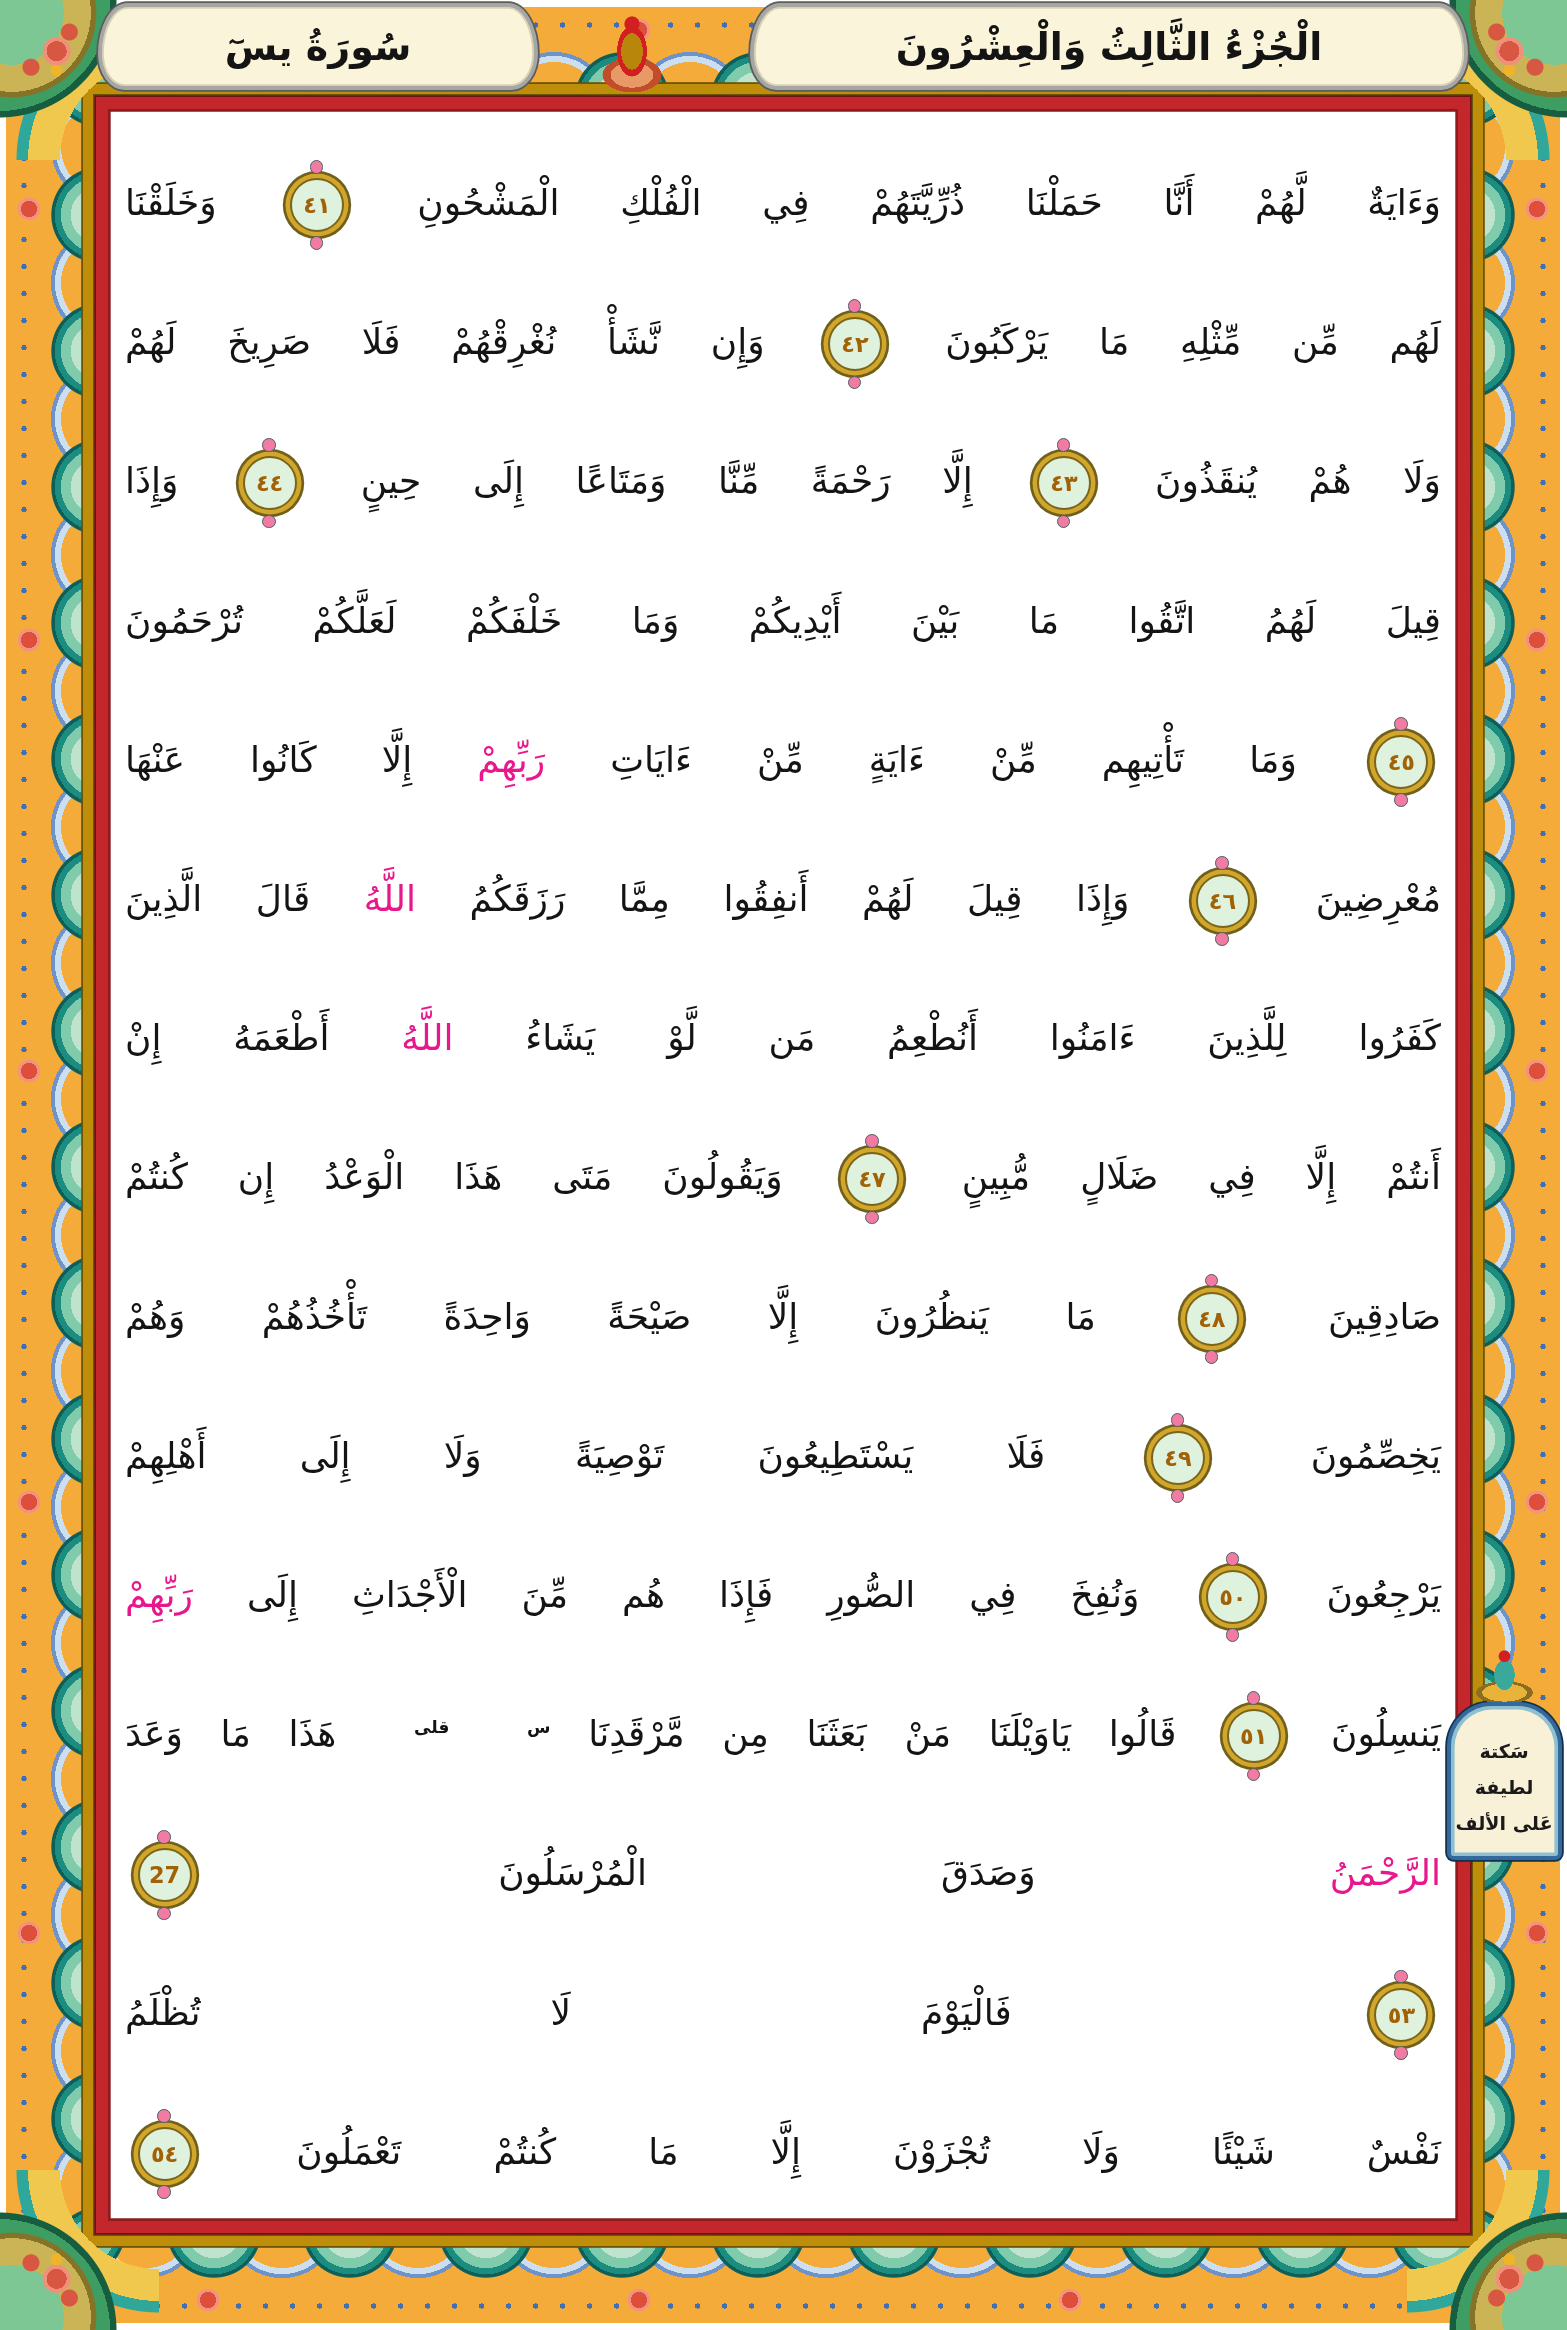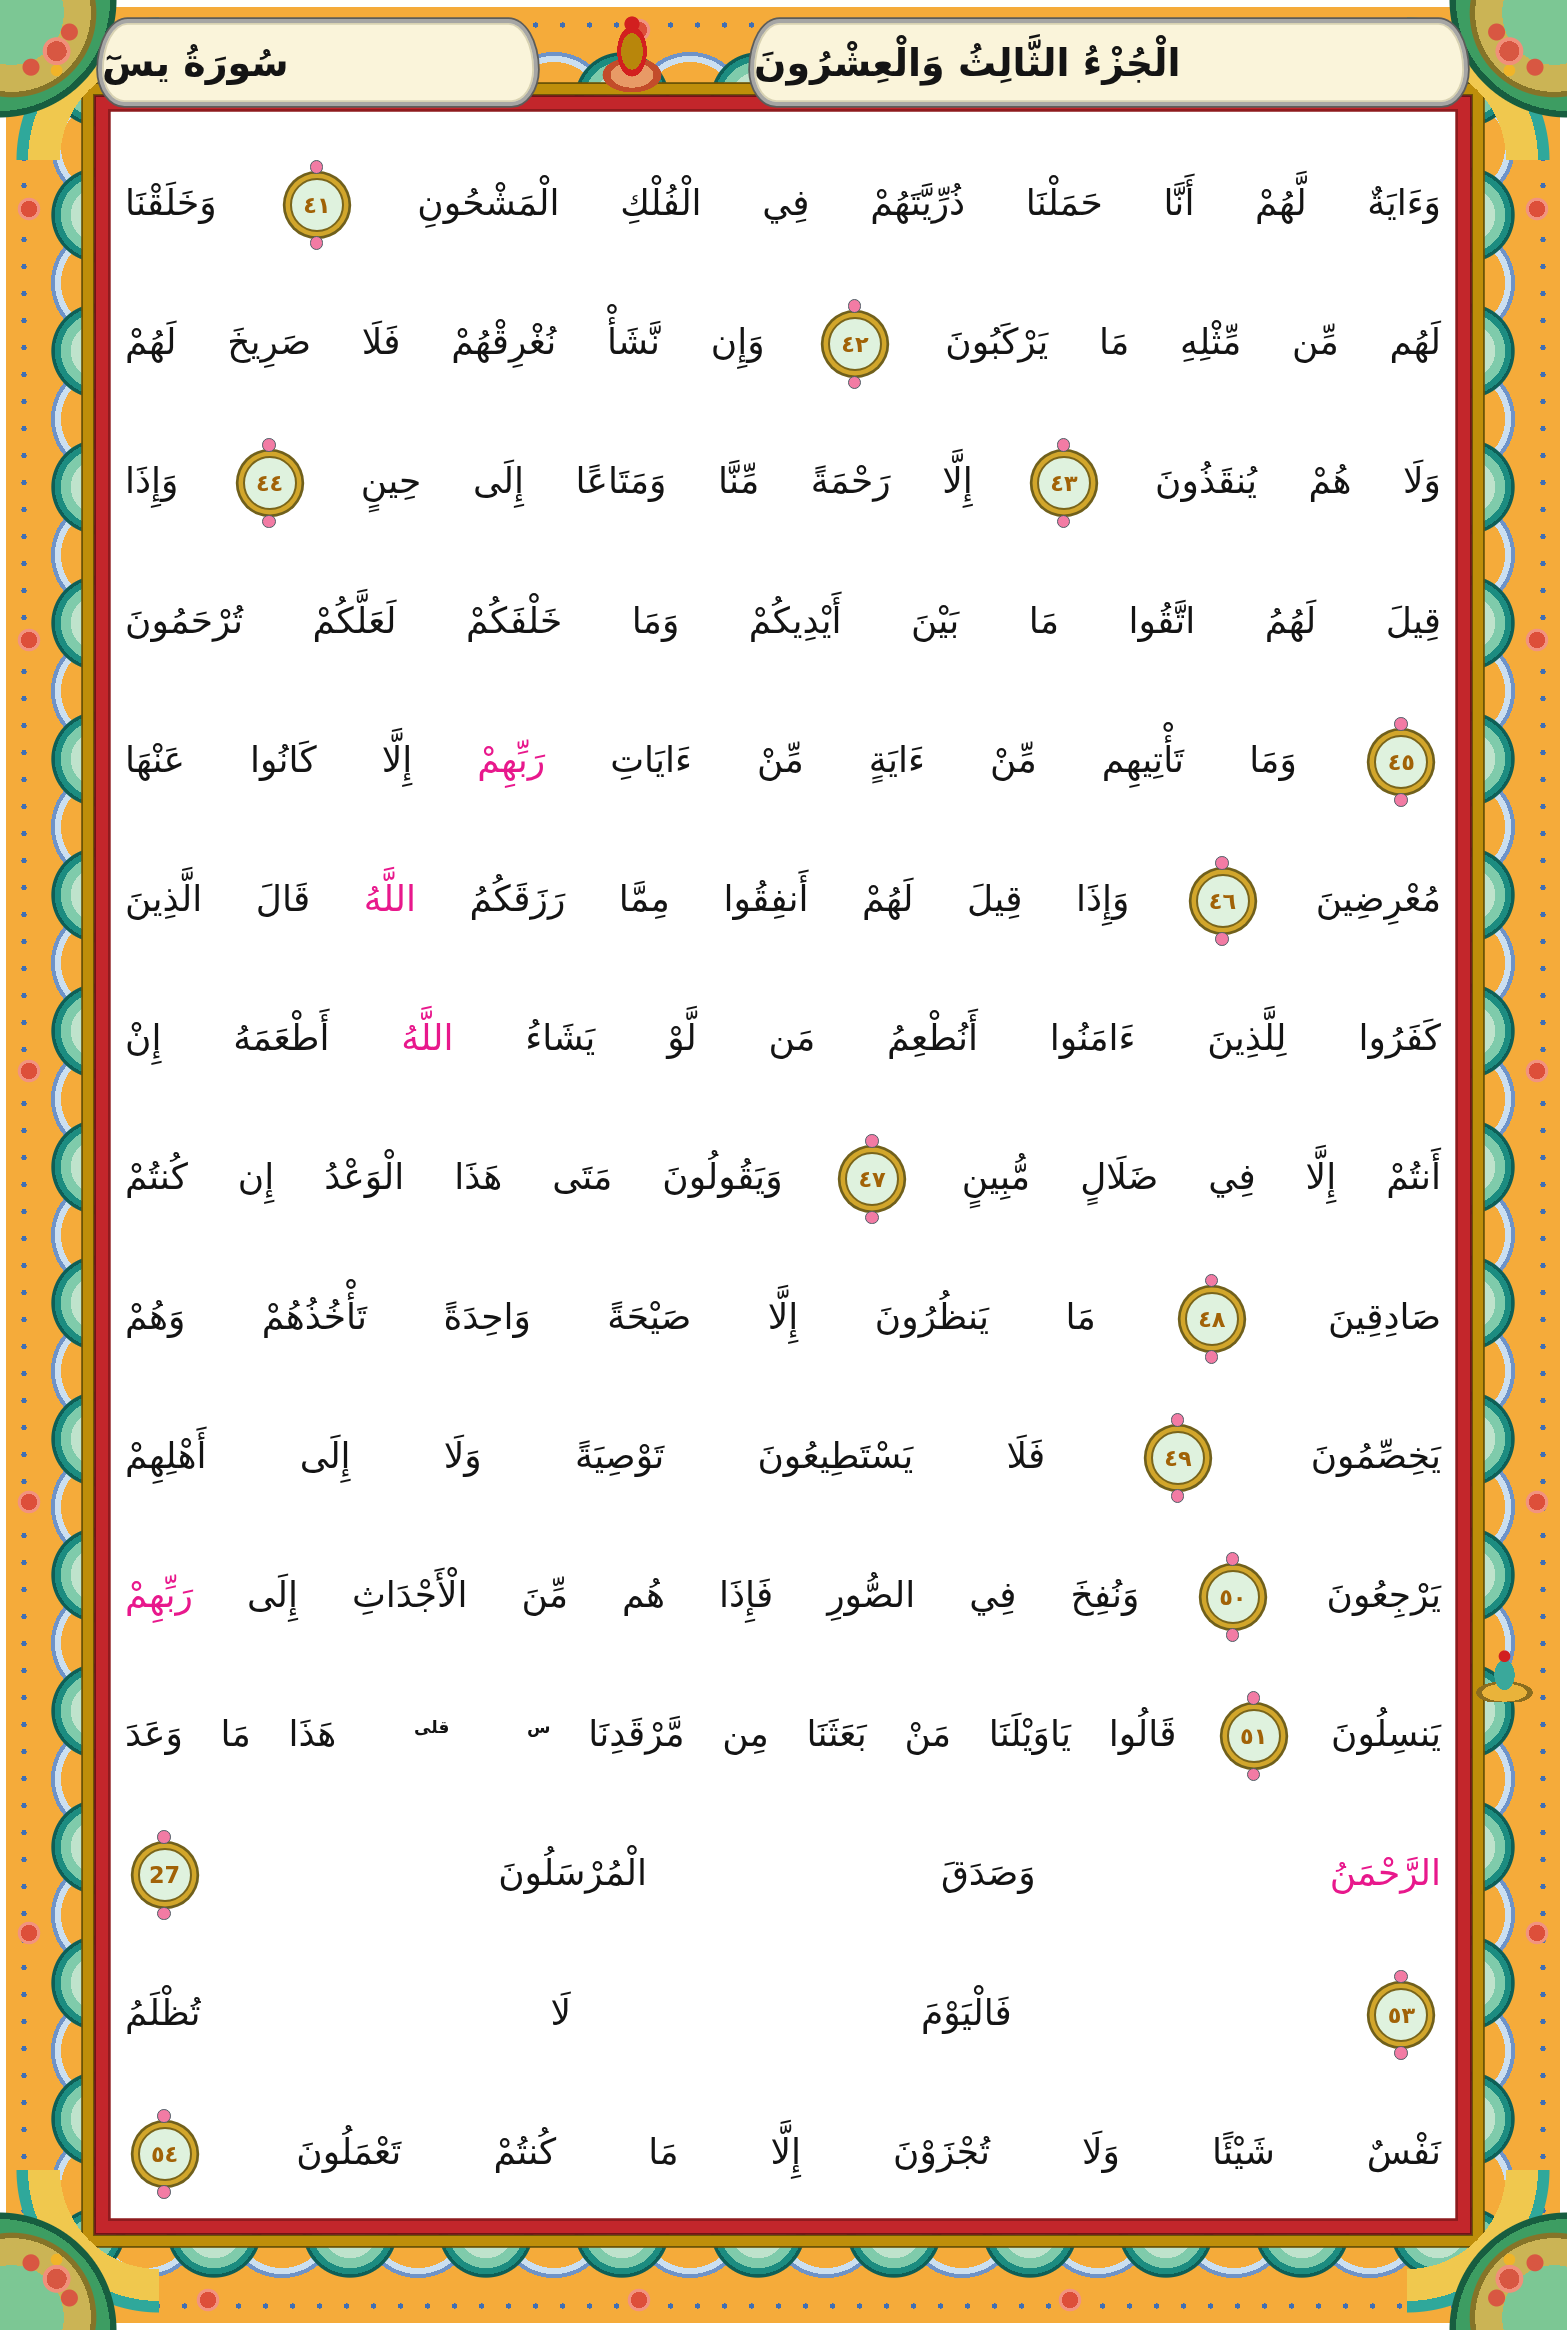--- a/index.html
+++ b/index.html
@@ -59,24 +59,24 @@
   .corner.bl{bottom:0; left:0; transform:scaleY(-1);}
   .corner.br{bottom:0; right:0; transform:scale(-1,-1);}
 
   
   .gold-frame{position:absolute; inset:84px; border:10px solid var(--band-gold);
     box-shadow:0 0 0 1.8px #6b5407, inset 0 0 0 1.8px #6b5407; z-index:4;}
   .red-frame{position:absolute; inset:97px; border:12.6px solid var(--frame-red);
     box-shadow:0 0 0 1.8px #701317, inset 0 0 0 2.7px #8E1B1E; z-index:4; background:#fff;}
 
   
-  .cartouche{position:absolute; top:19px; height:79px; background:#FAF4DA;
+  .cartouche{position:absolute; top:3px; height:79px; background:#FAF4DA;
     border:4.5px solid #A6A6A4; box-shadow:0 0 0 1.8px #5c5c5a, inset 0 0 0 1.8px #d8d2b2;
     border-radius:38px 38px 34px 34px / 65px 65px 47px 47px;
-    display:flex; align-items:center; justify-content:flex-end; z-index:7; color:var(--ink);}
+    display:flex; align-items:center; justify-content:center; z-index:7; color:var(--ink);}
   .cartouche .t{font-size:38px; font-weight:700; line-height:1;}
   .cartouche-surah{left:99px; width:432px;}
   .cartouche-juz{right:99px; width:710px;}
   .top-medallion{position:absolute; top:3.6px; left:581px; width:104px; height:91px; z-index:6;
     background:
       radial-gradient(circle 10.8px at 50% 22%, #D21F1F 0 7.2px, transparent 8px),
       radial-gradient(ellipse 18px 30.5px at 50% 52%, #B8860B 0 60%, #D21F1F 60% 82%, transparent 83%),
       radial-gradient(ellipse 39px 23px at 50% 78%, #E89A66 0 55%, #C34C2A 55% 75%, transparent 76%);}
 
   
@@ -180,17 +180,21 @@
       <div class="line"> <span class="ayah-marker">
           <span class="ayah-num">٥٣</span>
         </span> <span class="seg black">فَالْيَوْمَ لَا تُظْلَمُ</span></div>
       <div class="line"><span class="seg black">نَفْسٌ شَيْئًا وَلَا تُجْزَوْنَ إِلَّا مَا كُنتُمْ تَعْمَلُونَ</span> <span class="ayah-marker">
           <span class="ayah-num">٥٤</span>
         </span></div>
     </div>
 
   <div class="margin-note">
     <div class="mn-finial"></div>
+    <div class="mn-box">
+      <div class="mn-line">سَكتة لطيفة</div>
+      <div class="mn-line">عَلى الألف</div>
+    </div>
   </div>
 
 
 </div>
 
 
 </body></html>

